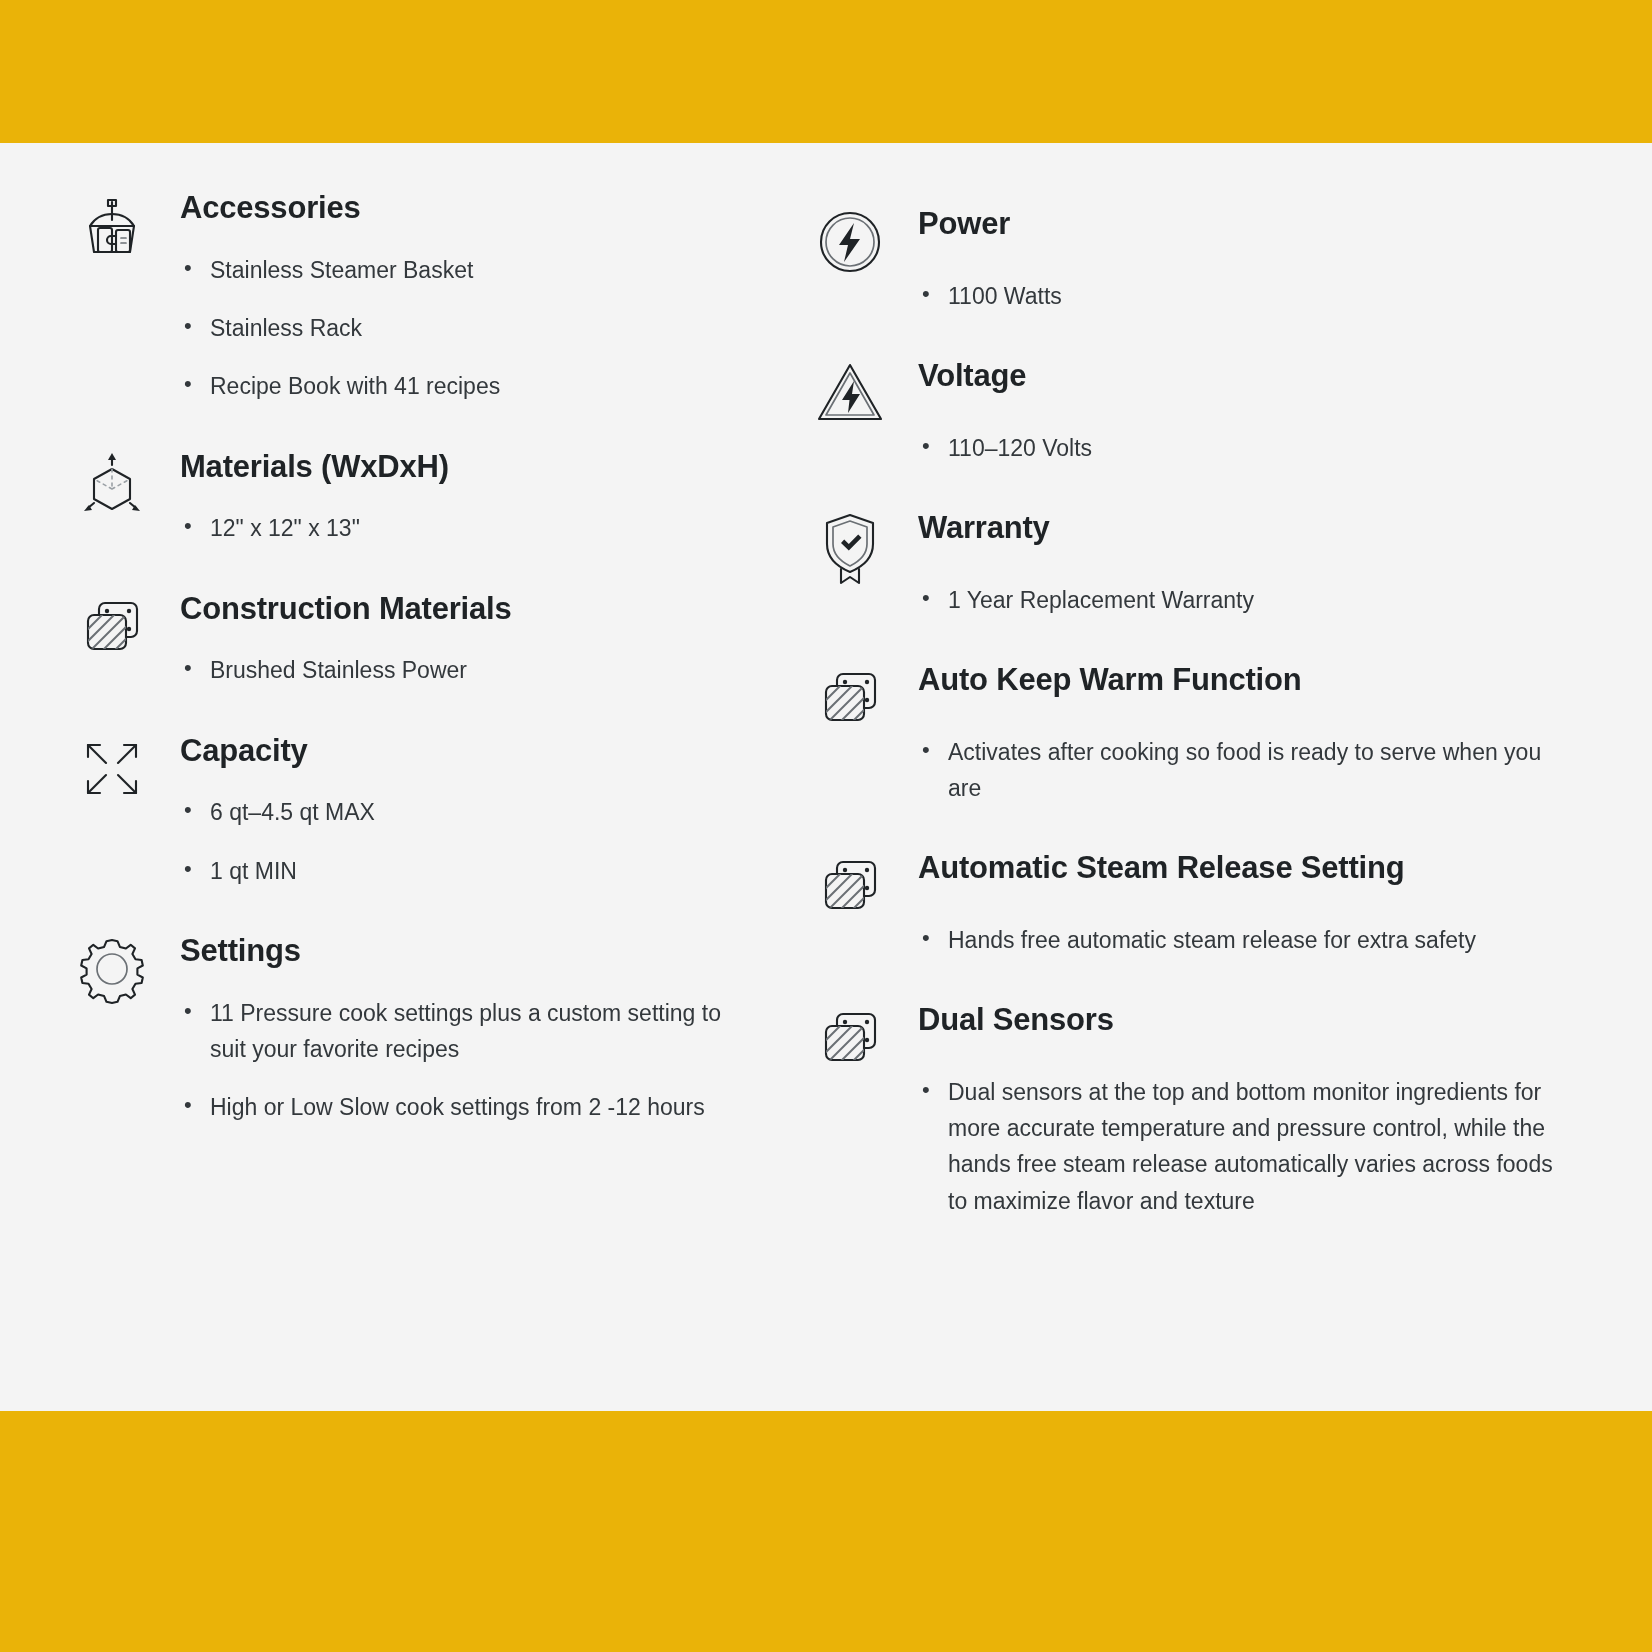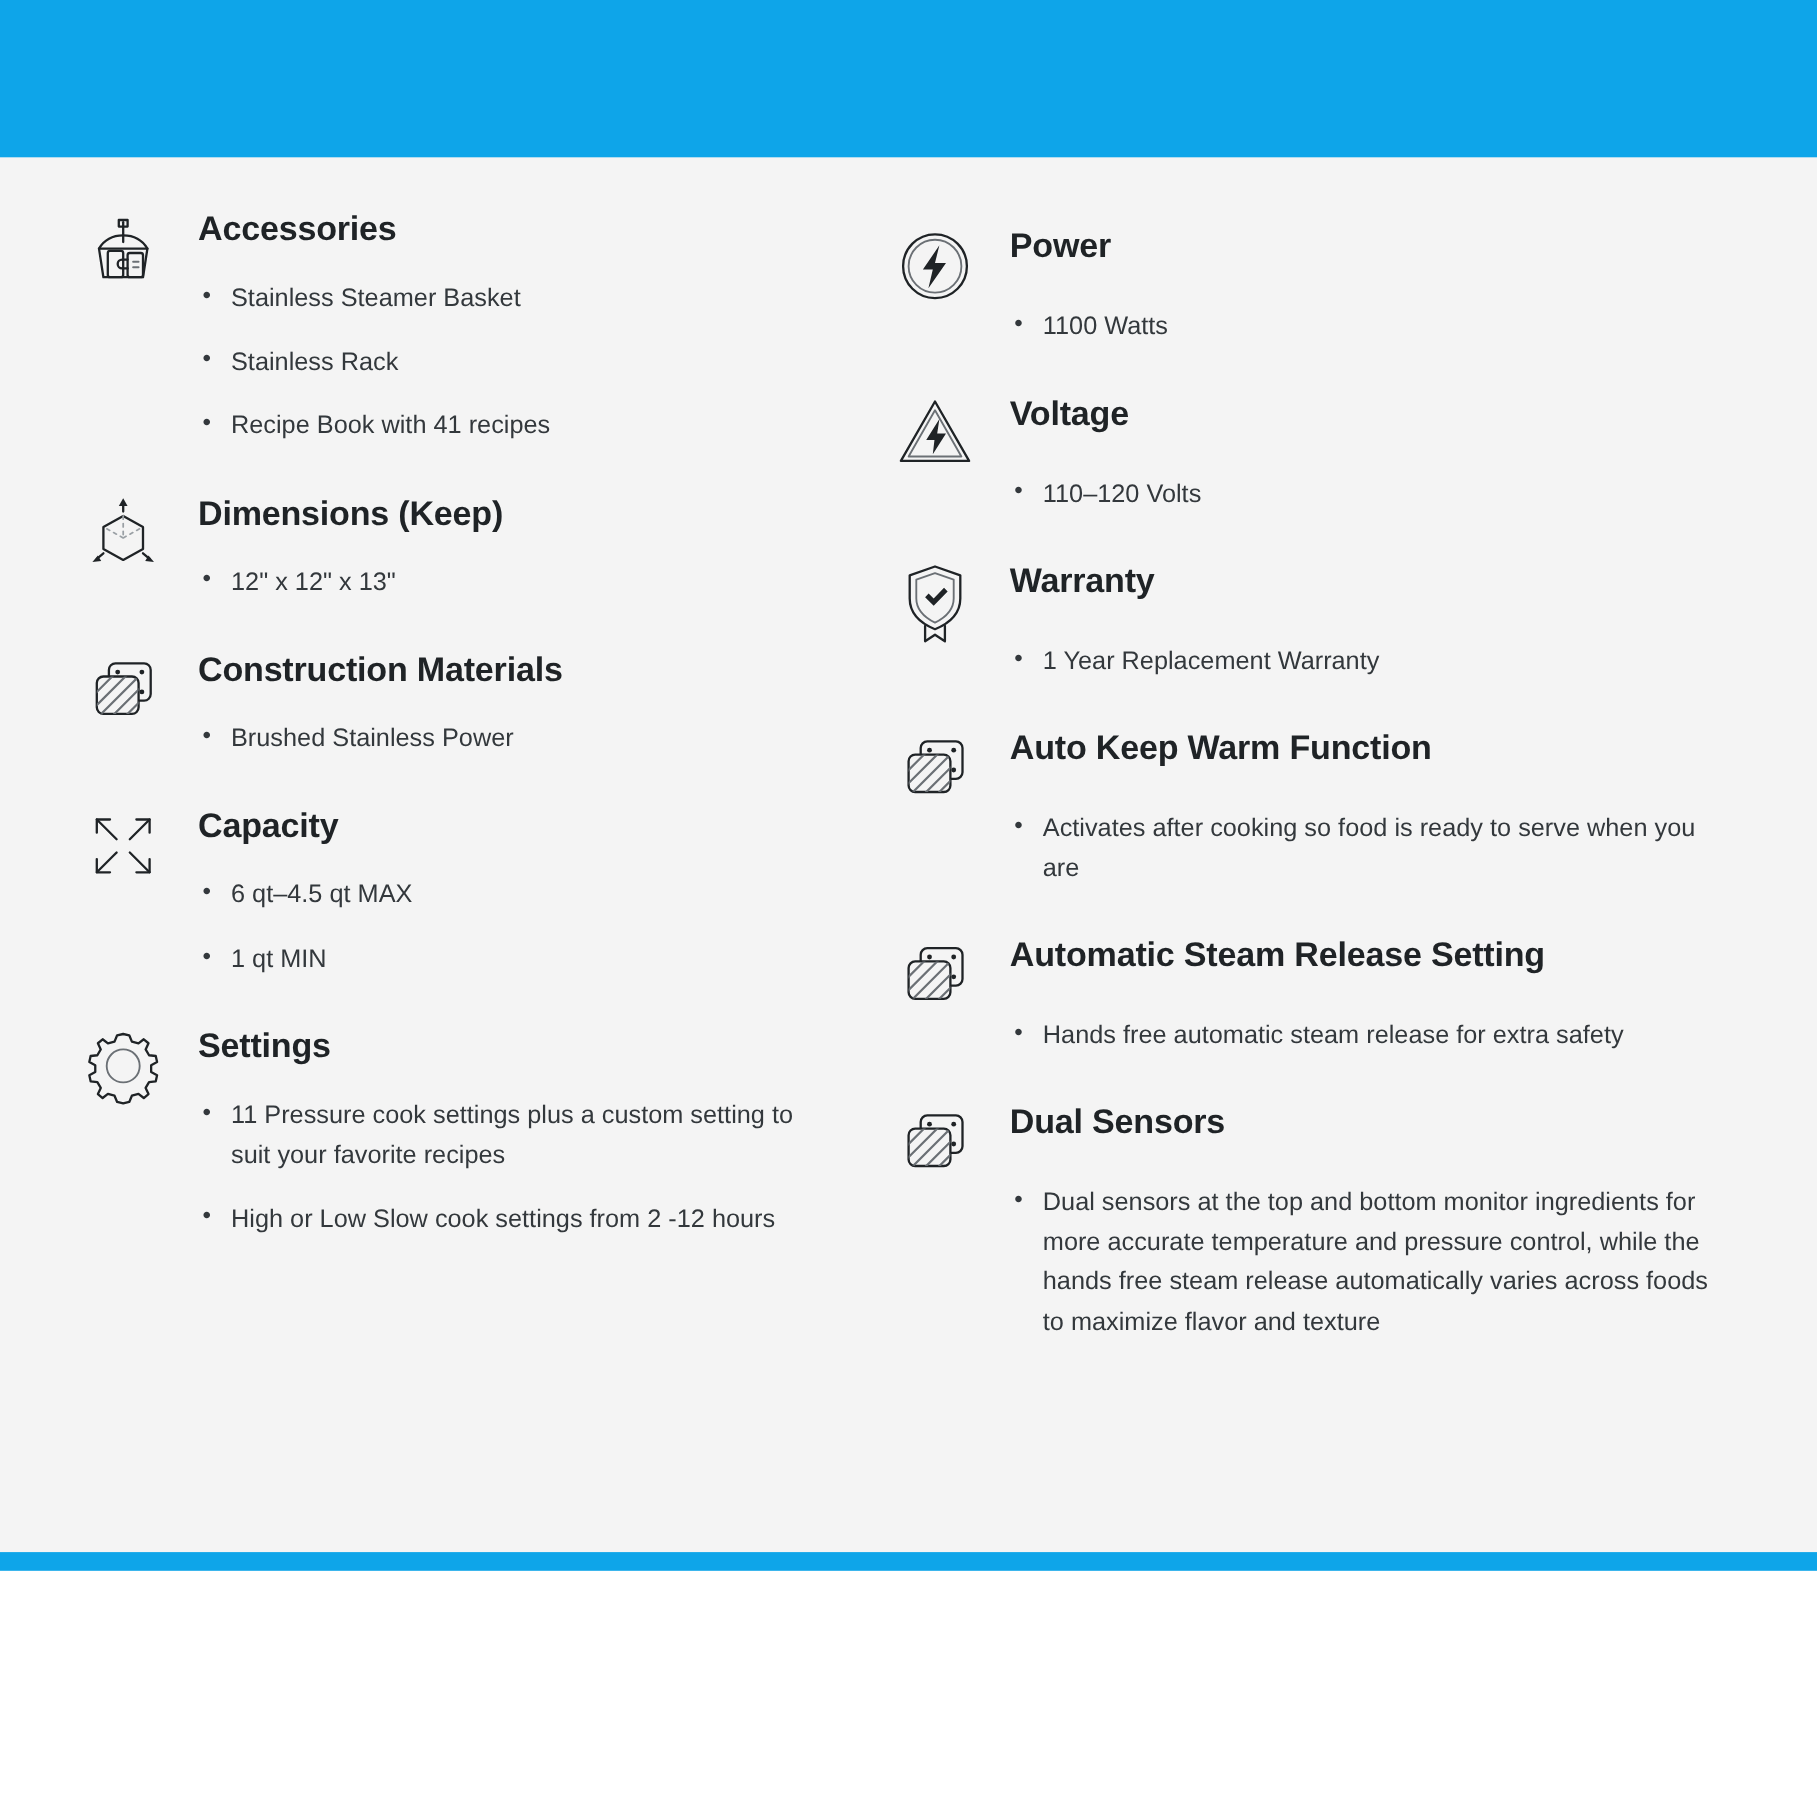--- a/index.html
+++ b/index.html
@@ -8,22 +8,22 @@
     width: 1652px;
     height: 1652px;
     background: #ffffff;
     font-family: "Liberation Sans", sans-serif;
     -webkit-font-smoothing: antialiased;
   }
 
   .page {
     position: relative;
     width: 1652px;
-    height: 1428px;
-    background: #0ea5e9;
+    height: 1652px;
+    background: #eab308;
     overflow: hidden;
   }
 
   
   .panel {
     position: absolute;
     left: 0;
     top: 143px;
     width: 1652px;
     height: 1268px;
@@ -140,21 +140,21 @@
     <path class="ink" d="M38 22 L56 32 v20 L38 62 L20 52 V32 Z"></path>
     <path class="dash" d="M38 22 v20 M38 42 L20 32 M38 42 L56 32"></path>
     <path class="ink" d="M38 18 v-8"></path>
     <path class="ink-fill" d="M38 6 l4 7 h-8 z"></path>
     <path class="ink" d="M20 56 l-6 5"></path>
     <path class="ink-fill" d="M10 64 l8 -1 l-3 -5 z"></path>
     <path class="ink" d="M56 56 l6 5"></path>
     <path class="ink-fill" d="M66 64 l-8 -1 l3 -5 z"></path>
   </svg>
           </span>
-          <h3 class="sec-title">Dimensions (Keep)</h3>
+          <h3 class="sec-title">Materials (WxDxH)</h3>
           <ul class="bullets">
             <li>12" x 12" x 13"</li>
           </ul>
         </div>
         <div class="section">
           <span class="icon-wrap">
             <svg width="76" height="76" viewBox="0 0 76 76" xmlns="http://www.w3.org/2000/svg">
     <rect class="ink" x="25" y="14" width="38" height="34" rx="6"></rect>
     <circle class="ink-fill" cx="33" cy="22" r="2.2"></circle>
     <circle class="ink-fill" cx="55" cy="22" r="2.2"></circle>

